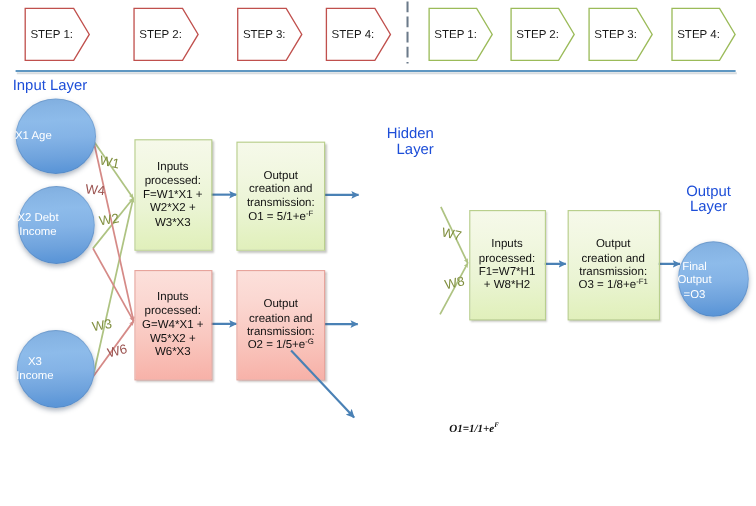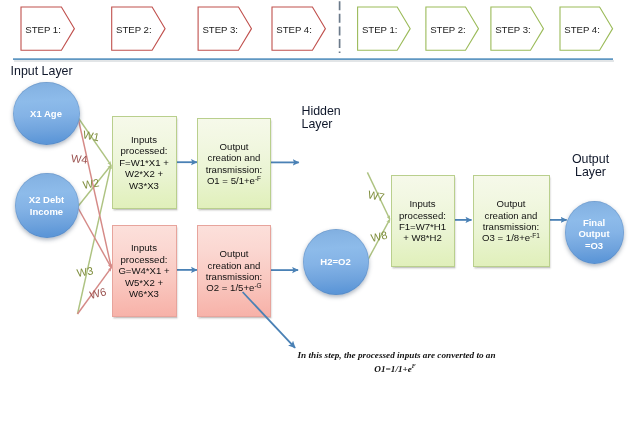--- a/index.html
+++ b/index.html
@@ -5,35 +5,35 @@
 <style>
   html,body{margin:0;padding:0;background:#ffffff;}
   body{width:630px;height:422px;overflow:hidden;font-family:"Liberation Sans",sans-serif;}
   #stage{position:relative;width:630px;height:422px;background:#fff;}
 
   
   .chev{position:absolute;width:53px;height:43.3px;}
   .chev .lbl{position:absolute;left:6.1px;top:0.6px;width:32px;height:43.3px;white-space:nowrap;display:flex;
     align-items:center;justify-content:center;font-size:9.6px;color:#1a1a1a;letter-spacing:0;}
   
-  .node{position:absolute;border-radius:50%;display:flex;align-items:center;justify-content:center;
-    text-align:center;color:#fff;font-size:9.5px;line-height:11.5px;font-weight:bold;}
+  .node{position:absolute;border-radius:50%;display:flex;align-items:center;justify-content:flex-start;
+    text-align:center;color:#fff;font-size:9.5px;line-height:11.5px;}
   .node-blue{
     background:
       linear-gradient(177deg,#7fadde 0%,#86b4e4 12%,#8dbbea 30%,#84b3e6 52%,#6fa3dd 76%,#5d97d8 92%,#5793d6 100%);
     box-shadow:0 2px 4px rgba(40,60,90,.38), inset 0 0 0 .8px rgba(80,120,170,.35);}
   
   .box{position:absolute;display:flex;align-items:center;justify-content:center;text-align:center;
     font-size:9.6px;line-height:11.4px;color:#111;}
   .box sup{font-size:.68em;vertical-align:baseline;line-height:0;position:relative;top:-3px;}
   .box-green{background:linear-gradient(178deg,#f6f9ea 0%,#f1f7e0 30%,#eaf4d3 62%,#e3f1c1 88%,#e0efba 100%);
     border:.9px solid #b9cf8d;box-shadow:1.2px 1.6px 1.6px rgba(70,72,60,.30);}
   .box-red{background:linear-gradient(178deg,#fce0db 0%,#fbd7d1 28%,#f9c7bf 62%,#f8b8af 88%,#f7b1a8 100%);
     border:.9px solid #e7a49c;box-shadow:1.2px 1.6px 1.6px rgba(80,62,60,.30);}
-  .layer-lbl{position:absolute;font-size:12.4px;color:#0f172a;line-height:13.3px;white-space:nowrap;}
+  .layer-lbl{position:absolute;font-size:12.4px;color:#1d4ed8;line-height:13.3px;white-space:nowrap;}
   .wlbl{position:absolute;font-size:11px;line-height:11px;white-space:nowrap;transform-origin:0 50%;}
   .note{position:absolute;font-family:"Liberation Serif",serif;font-style:italic;font-weight:bold;
     font-size:9.2px;line-height:10.6px;text-align:center;color:#111;white-space:nowrap;}
   .note>div{white-space:nowrap;}
   .note sup{font-size:.62em;}
   svg.ov{position:absolute;left:0;top:0;pointer-events:none;}
 </style>
 </head>
 <body>
 
@@ -105,42 +105,45 @@
     <div class="lbl">STEP 2:</div>
     </div>
   <div class="chev" style="left:490.9px;top:7px">
     <div class="lbl">STEP 3:</div>
     </div>
   <div class="chev" style="left:560px;top:7px">
     <div class="lbl">STEP 4:</div>
     </div>
 
   <div class="layer-lbl" style="left:10.6px;top:65.2px">Input Layer</div>
-  <div class="layer-lbl" style="left:301.5px;top:104.5px;width:60px;text-align:left">
+  <div class="layer-lbl" style="left:301.5px;top:104.5px;width:60px;text-align:right">
     <div>Hidden</div>
     <div>Layer</div>
   </div>
   <div class="layer-lbl" style="left:560.5px;top:153.2px;width:60px;text-align:center">
     <div>Output</div>
     <div>Layer</div>
   </div>
 
   <div class="node node-blue" style="left:12.5px;top:82px;width:67px;height:63px">
     <span>X1 Age</span>
     </div>
-  <div class="node node-blue" style="left:14.5px;top:173px;width:64px;height:65px">
+  <div class="node node-blue" style="left:14.5px;top:155px;width:64px;height:65px">
     <div>
         <div>X2 Debt</div>
       <div>Income</div>
       </div>
     </div>
-
-  <div class="node node-blue" style="left:302.5px;top:228.5px;width:66px;height:66px">
-    <span>H2=O2</span>
-    </div>
+  <div class="node node-blue" style="left:13.5px;top:275px;width:65px;height:65px">
+    <div>
+        <div>X3</div>
+      <div>Income</div>
+      </div>
+    </div>
+
 
   <div class="node node-blue" style="left:564.5px;top:201px;width:59px;height:62.5px">
     <div style="margin-top:3px">
         <div>Final</div>
       <div>Output</div>
       <div>=O3</div>
       </div>
     </div>
 
   <div class="box box-green" style="left:111.5px;top:116px;width:63px;height:91px">
@@ -213,16 +216,15 @@
       <marker id="ahB3" viewBox="0 0 10 10" refX="8.8" refY="5" markerWidth="4.2" markerHeight="4.2" orient="auto-start-reverse">
         <path d="M0 0.4 L9.6 5 L0 9.6 L2.0 5 Z" fill="#4a81b5"></path>
         </marker>
     </defs>
     <g id="callout-layer-g">
         <line x1="242.6" y1="292" x2="295.1" y2="347.9" stroke="#4a81b5" stroke-width="1.8" marker-end="url(#ahB3)"></line>
       </g>
   </svg>
 
   <div class="note" style="left:297.5px;top:350.2px;width:195px">
-    <div>In this step, the processed inputs are converted to an</div>
     <div><span>O1=1/1+e</span><sup>F</sup></div>
   </div>
 </div>
 
 </body></html>

